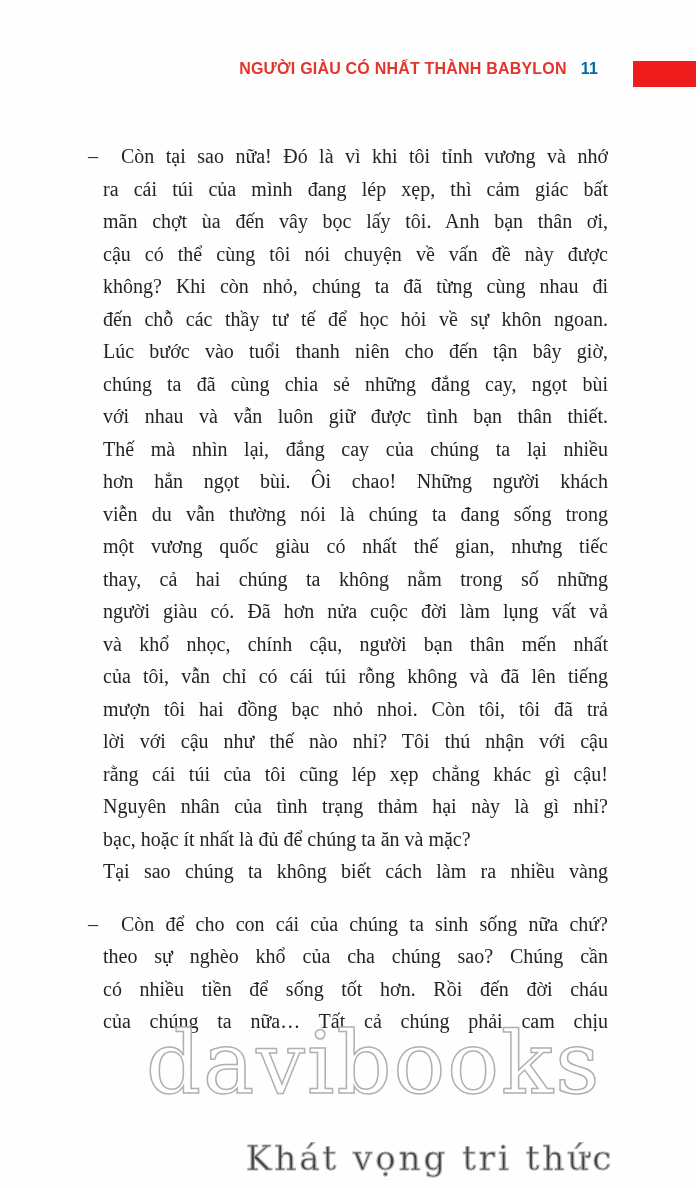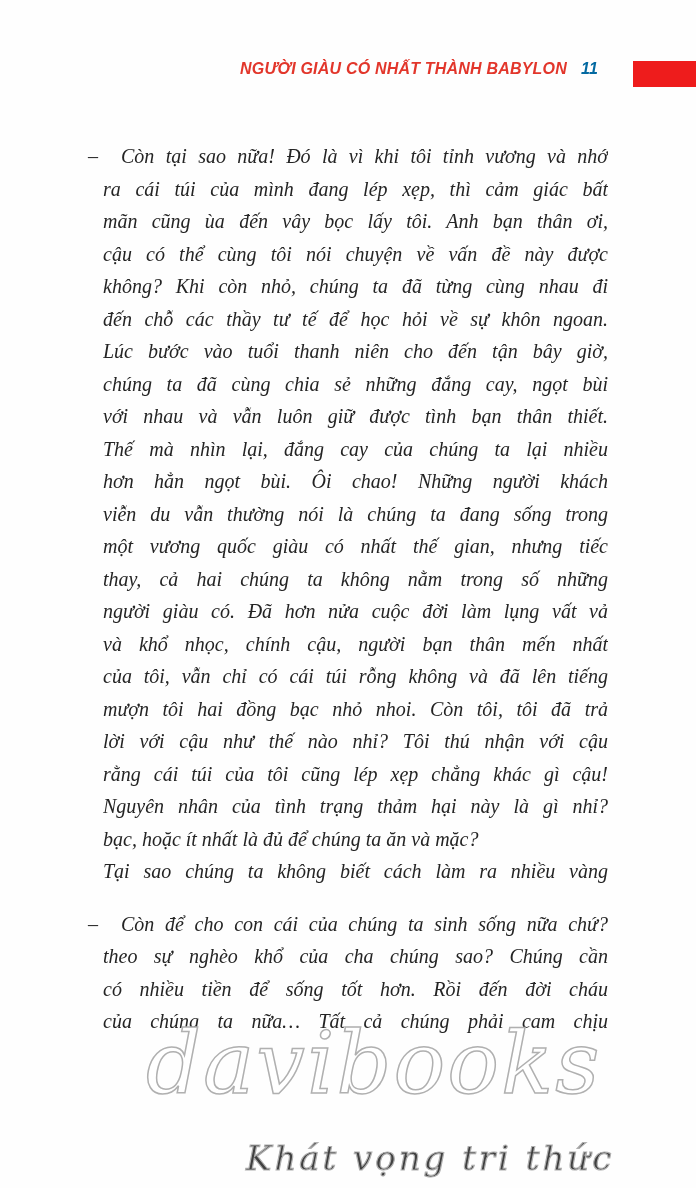--- a/index.html
+++ b/index.html
@@ -7,21 +7,20 @@
     padding: 0;
     background: #ffffff;
   }
   #page {
     position: relative;
     width: 696px;
     height: 1188px;
     background: #fefefe;
     overflow: hidden;
     font-family: "Liberation Serif", serif;
-    font-style: italic;
   }
 
   
   .header {
     position: absolute;
     top: 57px;
     left: 0;
     right: 98px;
     height: 24px;
     display: flex;
@@ -112,21 +111,21 @@
     <span class="header-page-num">11</span>
   </div>
 
   <div class="red-block"></div>
 
   <div class="body-text">
       <div class="para">
         <span class="marker">–</span>
         <div class="line first">Còn tại sao nữa! Đó là vì khi tôi tỉnh vương và nhớ</div>
         <div class="line">ra cái túi của mình đang lép xẹp, thì cảm giác bất</div>
-        <div class="line">mãn cũng ùa đến vây bọc lấy tôi. Anh bạn thân ơi,</div>
+        <div class="line">mãn chợt ùa đến vây bọc lấy tôi. Anh bạn thân ơi,</div>
         <div class="line">cậu có thể cùng tôi nói chuyện về vấn đề này được</div>
         <div class="line">không? Khi còn nhỏ, chúng ta đã từng cùng nhau đi</div>
         <div class="line">đến chỗ các thầy tư tế để học hỏi về sự khôn ngoan.</div>
         <div class="line">Lúc bước vào tuổi thanh niên cho đến tận bây giờ,</div>
         <div class="line">chúng ta đã cùng chia sẻ những đắng cay, ngọt bùi</div>
         <div class="line">với nhau và vẫn luôn giữ được tình bạn thân thiết.</div>
         <div class="line">Thế mà nhìn lại, đắng cay của chúng ta lại nhiều</div>
         <div class="line">hơn hẳn ngọt bùi. Ôi chao! Những người khách</div>
         <div class="line">viễn du vẫn thường nói là chúng ta đang sống trong</div>
         <div class="line">một vương quốc giàu có nhất thế gian, nhưng tiếc</div>

